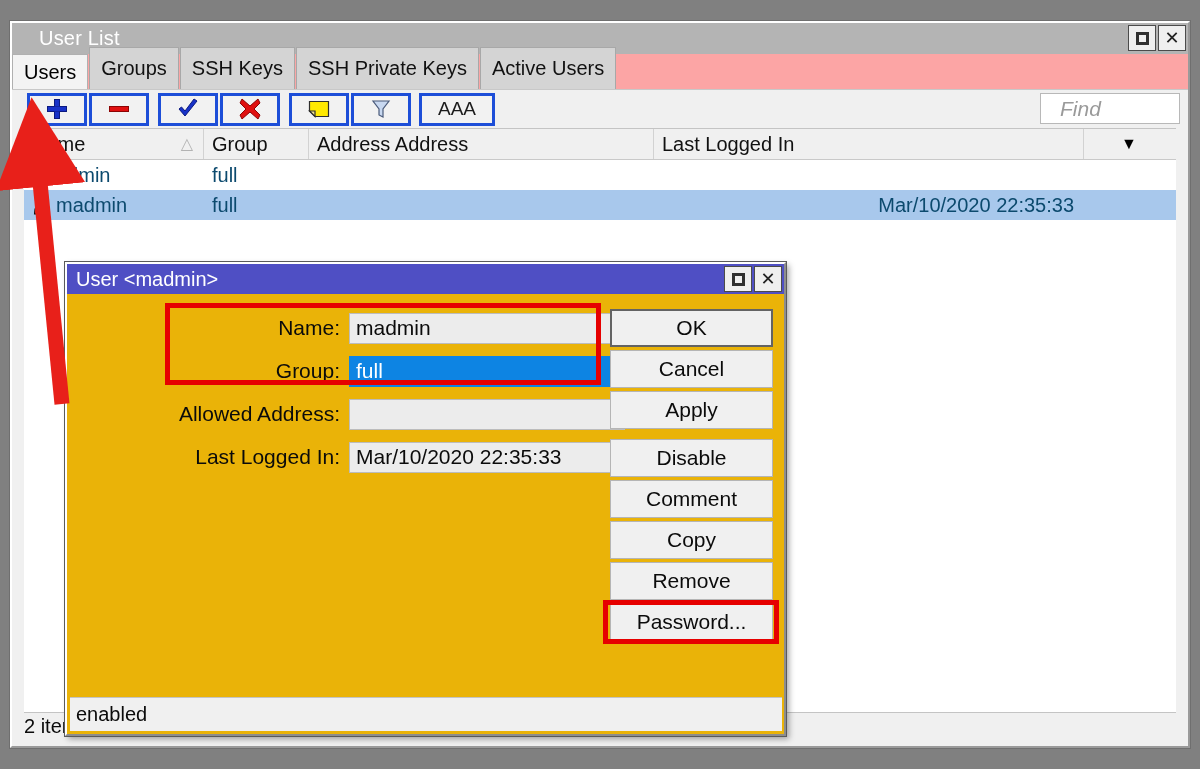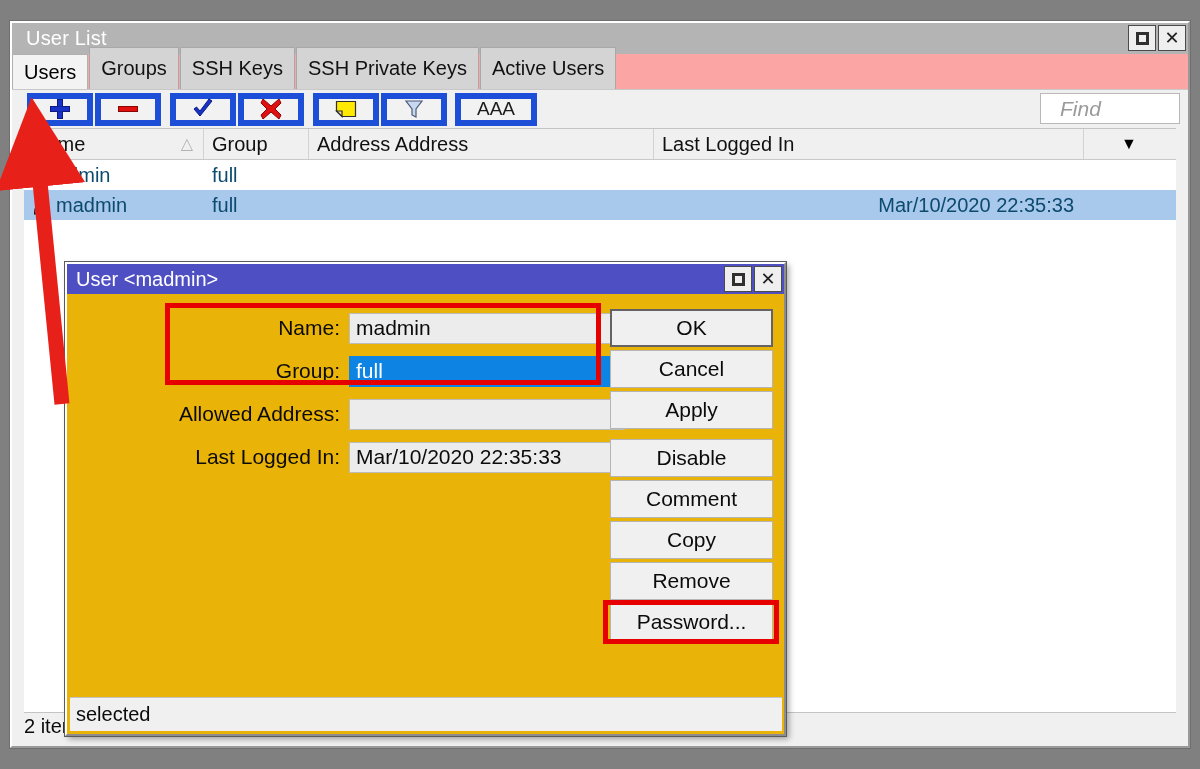--- a/index.html
+++ b/index.html
@@ -24,21 +24,21 @@
   }
   #main-titlebar {
     position: absolute; left: 0; top: 0;
     width: 100%; height: 31px;
     background: #b4b4b4;
     display: flex; align-items: center;
   }
   #main-title {
     color: #ffffff;
     font-size: 20px;
-    padding-left: 14px;
+    padding-left: 27px;
     letter-spacing: .2px;
     white-space: nowrap;
   }
   .win-btns { position: absolute; right: 2px; top: 2px; display: flex; gap: 2px; }
   .win-btn {
     width: 28px; height: 26px;
     background: #efefef;
     border: 1px solid #4b4b4b;
     display: flex; align-items: center; justify-content: center;
     font-size: 18px; color: #222; line-height: 1;
@@ -77,21 +77,21 @@
     position: absolute; left: 0; top: 66px;
     width: 100%; height: 39px;
     background: #f0f0f0;
     border-top: 1px solid #c8c8c8;
     display: flex; align-items: center;
     padding-left: 15px;
   }
   .tbtn {
     height: 33px; min-width: 35px;
     background: #f2f2f2;
-    border: 6px solid #1d4ed8;
+    border: 3px solid #1d4ed8;
     margin-right: 2px;
     display: flex; align-items: center; justify-content: center;
     padding: 0 16px;
   }
   .tbtn.wide { min-width: 69px; margin-left: 6px; }
   .tbtn-label { font-size: 19px; color: #1b1b1b; }
   .tbtn.gap { margin-left: 7px; }
 
   #findbox {
     position: absolute; right: 8px; top: 3px;
@@ -432,21 +432,21 @@
       <div class="dbtn">Cancel</div>
       <div class="dbtn">Apply</div>
       <div class="dbtn spaced">Disable</div>
       <div class="dbtn">Comment</div>
       <div class="dbtn">Copy</div>
       <div class="dbtn">Remove</div>
       <div class="dbtn">Password...</div>
     </div>
 
     <div id="dlg-status">
-      <span>selected</span>
+      <span>enabled</span>
     </div>
   </div>
 </div>
 
 <div class="redbox" id="redbox-fields"></div>
 <div class="redbox" id="redbox-password"></div>
 
 <svg id="red-arrow">
   <defs>
     <marker id="ah" markerWidth="6" markerHeight="6" refX="3" refY="3" orient="auto">

